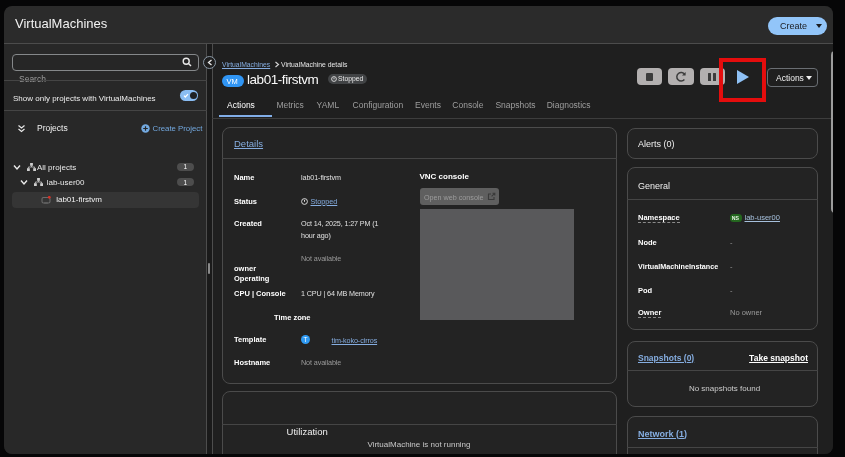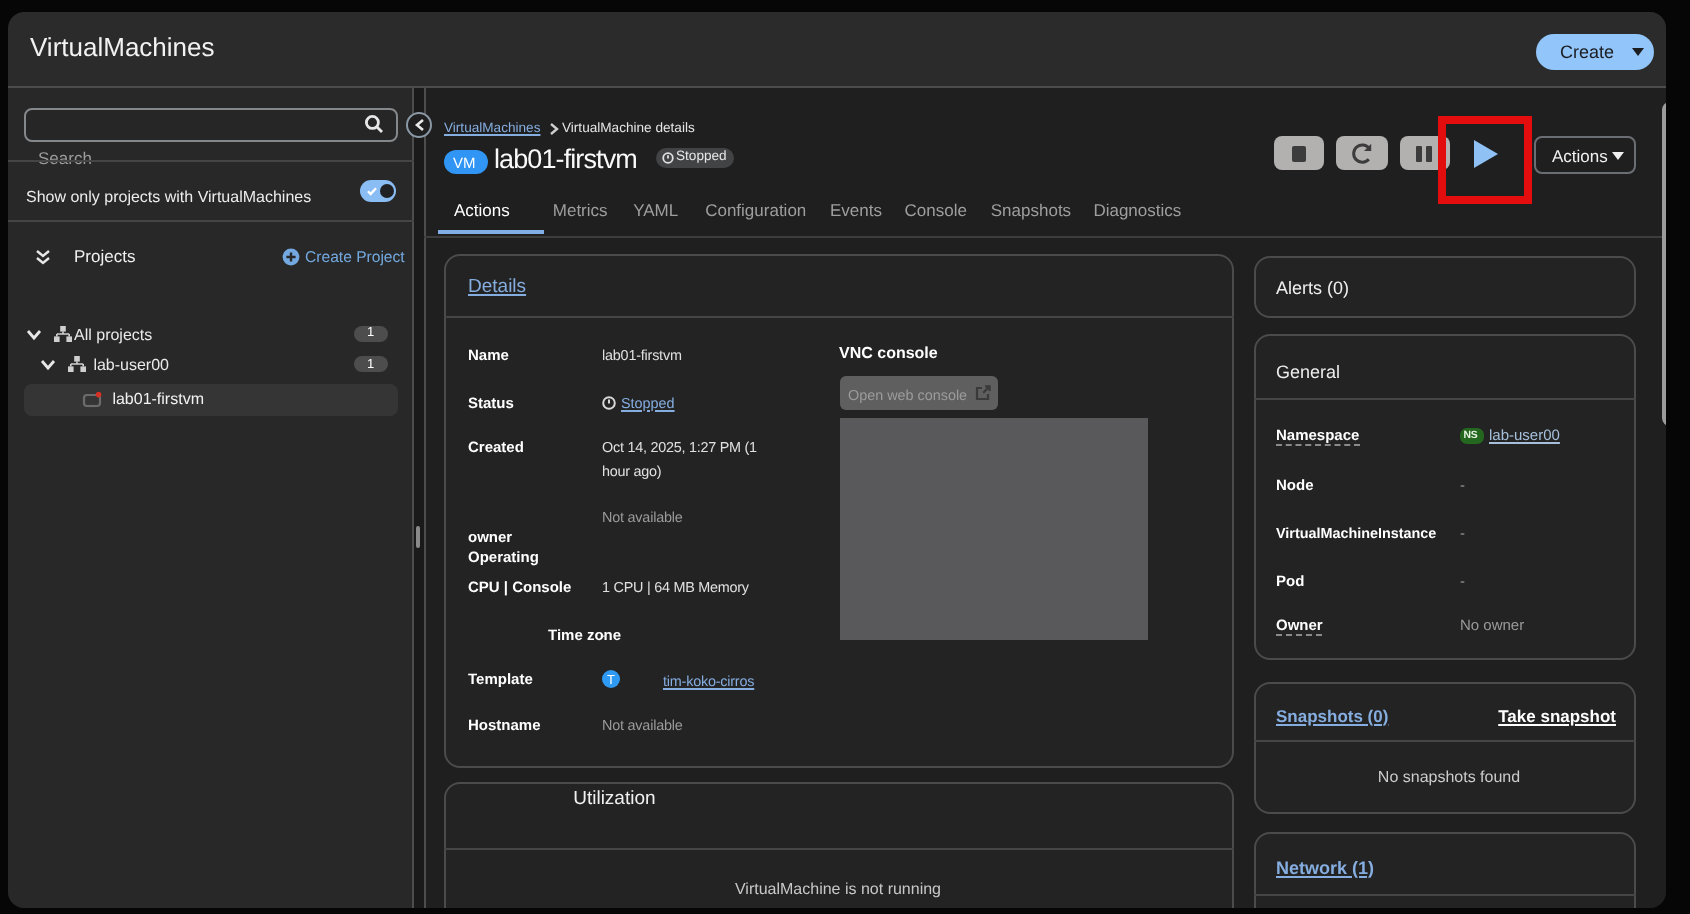--- a/index.html
+++ b/index.html
@@ -172,21 +172,21 @@
   <div class="txt" style="left:415.5px;top:166px;font-size:8px;font-weight:700;color:#fff;">VNC console</div>
   <div class="abs" style="left:415.5px;top:181.5px;width:79px;height:17px;background:#5f5f5f;border-radius:3px;"></div>
   <div class="txt" style="left:420px;top:186.5px;font-size:7.2px;color:#9c9c9c;">Open web console</div>
   <svg class="abs" style="left:483px;top:185.5px;" width="9" height="9" viewBox="0 0 9 9">
       <path d="M4 2 H1.5 V7.5 H7 V5" fill="none" stroke="#3a3a3a" stroke-width="1.1"></path>
       <path d="M5.5 1.2 H7.8 V3.5 M7.6 1.4 L4.6 4.4" fill="none" stroke="#3a3a3a" stroke-width="1.1"></path>
     </svg>
   <div class="abs" style="left:415.5px;top:202.5px;width:154px;height:111.5px;background:#59595b;"></div>
 
   <div class="abs" style="left:218px;top:385px;width:395px;height:75px;background:#232323;border:1px solid #4b4b4b;border-radius:8px;"></div>
-  <div class="txt" style="left:234.6px;top:388px;font-size:9.5px;color:#f0f0f0;padding-left:48px;">Utilization</div>
+  <div class="txt" style="left:234.6px;top:420px;font-size:9.5px;color:#f0f0f0;padding-left:48px;">Utilization</div>
   <div class="abs" style="left:218px;top:418px;width:395px;height:1px;background:#454545;"></div>
   <div class="txt" style="left:415px;top:433.5px;font-size:8px;color:#c8c8c8;transform:translateX(-50%);">VirtualMachine is not running</div>
 
   <div class="abs" style="left:623px;top:121.5px;width:191px;height:31px;background:#232323;border:1px solid #4b4b4b;border-radius:8px;"></div>
   <div class="txt" style="left:634px;top:133px;font-size:9px;color:#f0f0f0;">Alerts (0)</div>
 
   <div class="abs" style="left:623px;top:161px;width:191px;height:163px;background:#232323;border:1px solid #4b4b4b;border-radius:8px;"></div>
   <div class="txt" style="left:634px;top:174.5px;font-size:9px;color:#ededed;">General</div>
   <div class="abs" style="left:623px;top:193.3px;width:191px;height:1px;background:#454545;"></div>
   <div class="txt" style="left:634px;top:207.3px;font-size:7.5px;font-weight:700;color:#fff;border-bottom:1px dashed #8a8a8a;">Namespace</div>

